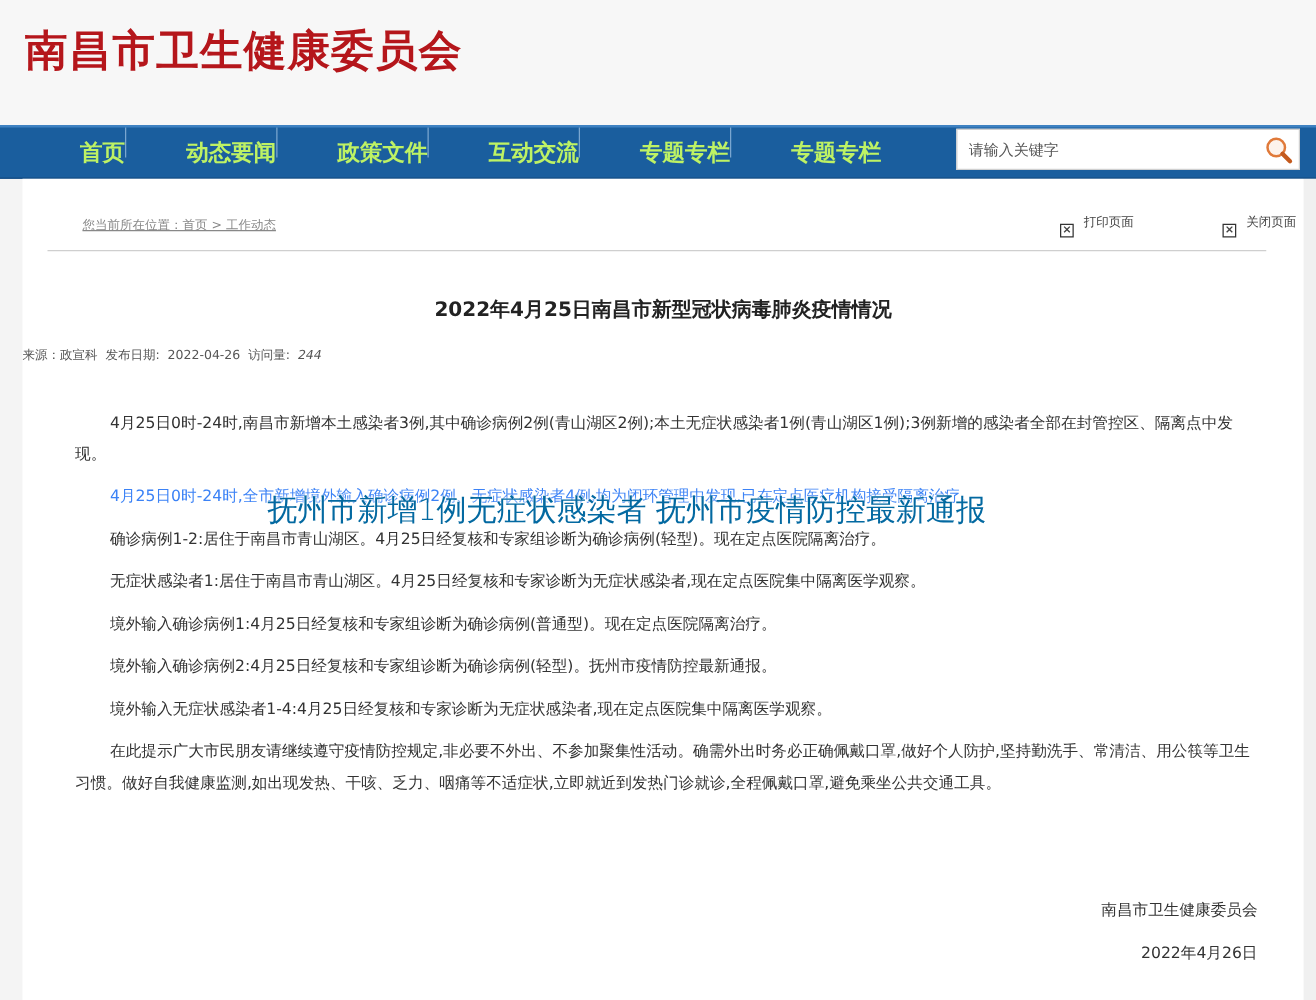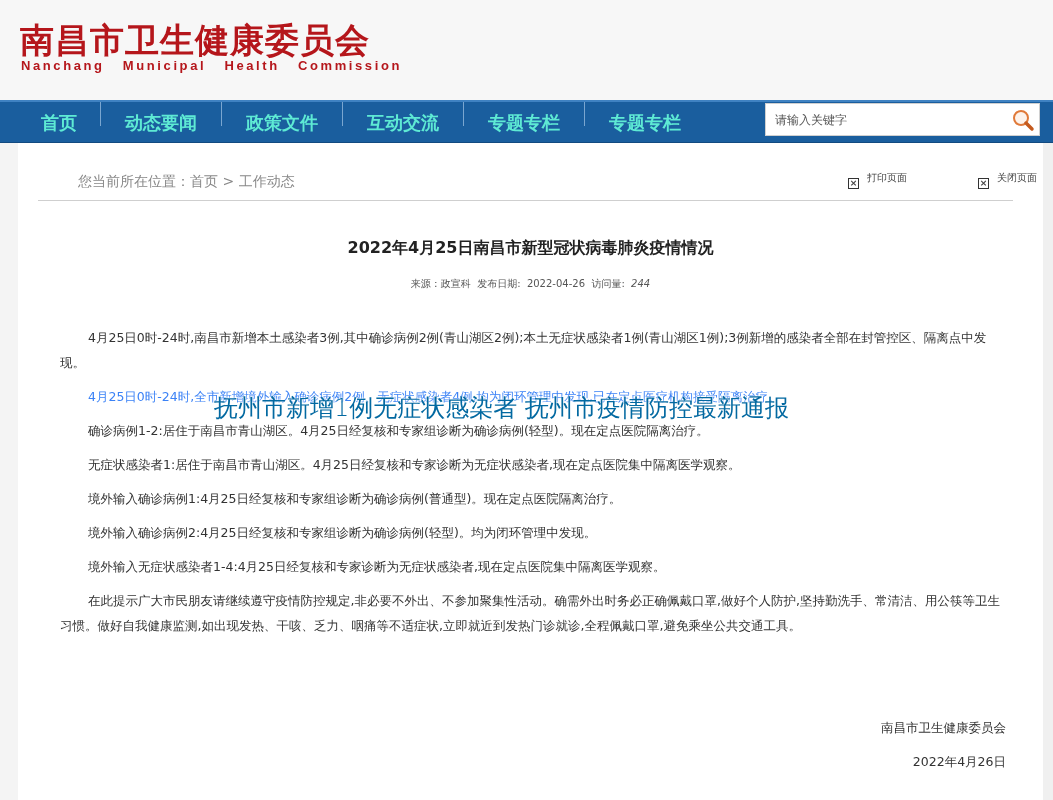--- a/index.html
+++ b/index.html
@@ -1,45 +1,44 @@
 <!DOCTYPE html>
 <html><head>
 <meta charset="utf-8">
 <style>
   * { margin:0; padding:0; box-sizing:border-box; }
   html, body { width:1053px; height:800px; overflow:hidden; background:#f4f4f4; font-family:"DejaVu Sans", sans-serif; color:#333; }
   .header { position:absolute; left:0; top:0; width:1053px; height:100px; background:#f7f7f7; }
   .logo-cn { position:absolute; left:20px; top:18px; font-size:34px; font-weight:bold; color:#b5161b; letter-spacing:1px; white-space:nowrap; font-family:"DejaVu Sans", sans-serif; }
   .logo-en { position:absolute; left:21px; top:58px; font-size:13px; font-weight:bold; color:#b5161b; letter-spacing:2.6px; word-spacing:12px; white-space:nowrap; font-family:"Liberation Sans", sans-serif; }
   .nav { position:absolute; left:0; top:100px; width:1053px; height:43px; background:#1a5e9e; border-top:2px solid #3f82c2; border-bottom:1px solid #124a80; }
-  .nav-item { position:absolute; top:0; height:24px; line-height:41px; color:#5eead4; font-size:18px; font-weight:bold; text-align:center; border-right:1px solid #7aa6d0; cursor:pointer; }
+  .nav-item { position:absolute; top:0; height:24px; line-height:41px; color:#bef264; font-size:18px; font-weight:bold; text-align:right; border-right:1px solid #7aa6d0; cursor:pointer; }
   .search { position:absolute; left:765px; top:103px; width:275px; height:33px; background:#fff; border:1px solid #d0d0d0; }
   .search input { position:absolute; left:0; top:0; width:240px; height:31px; border:none; outline:none; padding-left:9px; font-size:12px; color:#555; background:transparent; font-family:"DejaVu Sans", sans-serif; }
   .search input::placeholder { color:#555; }
   .search-btn { position:absolute; right:4px; top:4px; width:24px; height:24px; cursor:pointer; }
   .main { position:absolute; left:18px; top:143px; width:1025px; height:657px; background:#fff; }
-  .crumb { position:absolute; left:60px; top:30px; font-size:14px; color:#888; white-space:nowrap; }
+  .crumb { position:absolute; left:48px; top:30px; font-size:10px; color:#888; white-space:nowrap;text-decoration:underline; }
   .tool { position:absolute; top:28px; font-size:10px; color:#444; white-space:nowrap; cursor:pointer; }
   .tool .box { display:inline-block; width:11px; height:11px; border:1px solid #333; background:#fff; position:relative; top:5px; margin-right:8px; font-size:9px; line-height:9px; text-align:center; font-weight:bold; }
   .rule { position:absolute; left:20px; top:57px; width:975px; height:1px; background:#cfcfcf; }
   .title { position:absolute; left:0; top:95px; width:1025px; text-align:center; font-size:16px; font-weight:bold; color:#222; }
-  .meta { position:absolute; left:0; top:134px; width:1025px; text-align:center; font-size:10px; color:#555; }
+  .meta { position:absolute; left:0; top:134px; width:1025px; font-size:10px; color:#555; }
   .meta .views { font-style:italic; }
   .body { position:absolute; left:42px; top:182px; width:950px; font-size:12.5px; color:#333; line-height:25px; }
   .body p { text-indent:28px; margin-bottom:9px; }
   .sign { position:absolute; right:37px; font-size:12.5px; color:#333; text-align:right; }
   .overlay { position:absolute; left:214px; top:392px; font-size:24px; color:#0369a1; white-space:nowrap; font-family:"DejaVu Sans", sans-serif; text-shadow:0 0 2px #fff, 0 0 3px #fff; font-weight:300; letter-spacing:0px; }
   .scroll-edge { position:absolute; left:1043px; top:143px; width:10px; height:657px; background:#f0f0f0; }
 </style>
 </head>
 <body>
 
 <div class="header">
   <div class="logo-cn">南昌市卫生健康委员会</div>
-  <div class="logo-en">Nanchang Municipal Health Commission</div>
 </div>
 
 <div class="nav">
   <div class="nav-item" style="left:0;width:101px;padding-left:18px;">首页</div>
   <div class="nav-item" style="left:222px;width:121px;">政策文件</div>
   <div class="nav-item" style="left:101px;width:121px;">动态要闻</div>
   <div class="nav-item" style="left:343px;width:121px;">互动交流</div>
   <div class="nav-item" style="left:464px;width:121px;">专题专栏</div>
   <div class="nav-item" style="left:585px;width:120px;border-right:none;">专题专栏</div>
 </div>
@@ -71,21 +70,21 @@
   <div class="meta">
     <span>来源：</span><span>政宣科</span>&nbsp;&nbsp;<span>发布日期:</span>&nbsp;&nbsp;<span>2022-04-26</span>&nbsp;&nbsp;<span>访问量:</span>&nbsp;&nbsp;<span class="views">244</span>
   </div>
 
   <div class="body">
     <p>4月25日0时-24时,南昌市新增本土感染者3例,其中确诊病例2例(青山湖区2例);本土无症状感染者1例(青山湖区1例);3例新增的感染者全部在封管控区、隔离点中发现。</p>
     <p style="color:#3b82f6;">4月25日0时-24时,全市新增境外输入确诊病例2例、无症状感染者4例,均为闭环管理中发现,已在定点医疗机构接受隔离治疗。</p>
     <p>确诊病例1-2:居住于南昌市青山湖区。4月25日经复核和专家组诊断为确诊病例(轻型)。现在定点医院隔离治疗。</p>
     <p>无症状感染者1:居住于南昌市青山湖区。4月25日经复核和专家诊断为无症状感染者,现在定点医院集中隔离医学观察。</p>
     <p>境外输入确诊病例1:4月25日经复核和专家组诊断为确诊病例(普通型)。现在定点医院隔离治疗。</p>
-    <p>境外输入确诊病例2:4月25日经复核和专家组诊断为确诊病例(轻型)。均为闭环管理中发现。</p>
+    <p>境外输入确诊病例2:4月25日经复核和专家组诊断为确诊病例(轻型)。抚州市疫情防控最新通报。</p>
     <p>境外输入无症状感染者1-4:4月25日经复核和专家诊断为无症状感染者,现在定点医院集中隔离医学观察。</p>
     <p>在此提示广大市民朋友请继续遵守疫情防控规定,非必要不外出、不参加聚集性活动。确需外出时务必正确佩戴口罩,做好个人防护,坚持勤洗手、常清洁、用公筷等卫生习惯。做好自我健康监测,如出现发热、干咳、乏力、咽痛等不适症状,立即就近到发热门诊就诊,全程佩戴口罩,避免乘坐公共交通工具。</p>
   </div>
 
   <div class="sign" style="top:577px;">南昌市卫生健康委员会</div>
   <div class="sign" style="top:611px;">2022年4月26日</div>
 </div>
 
 <div class="scroll-edge"></div>
 

